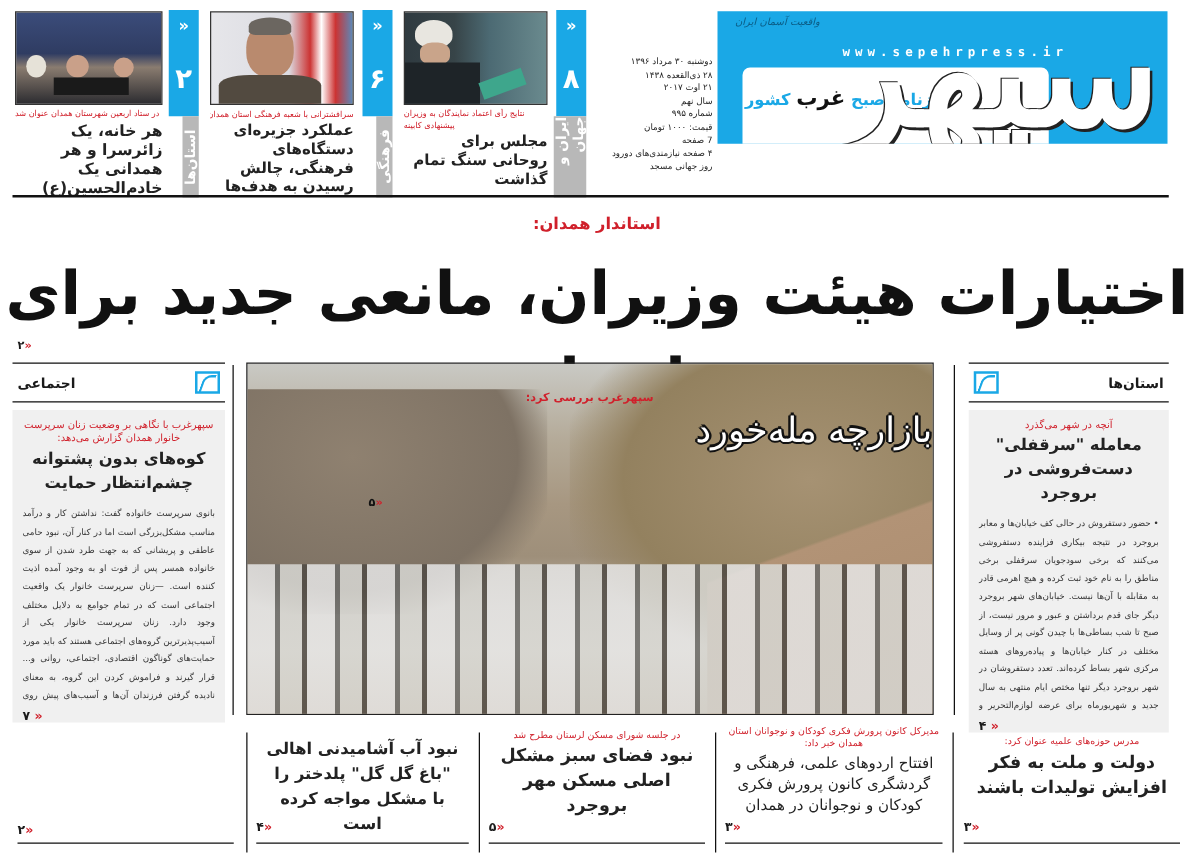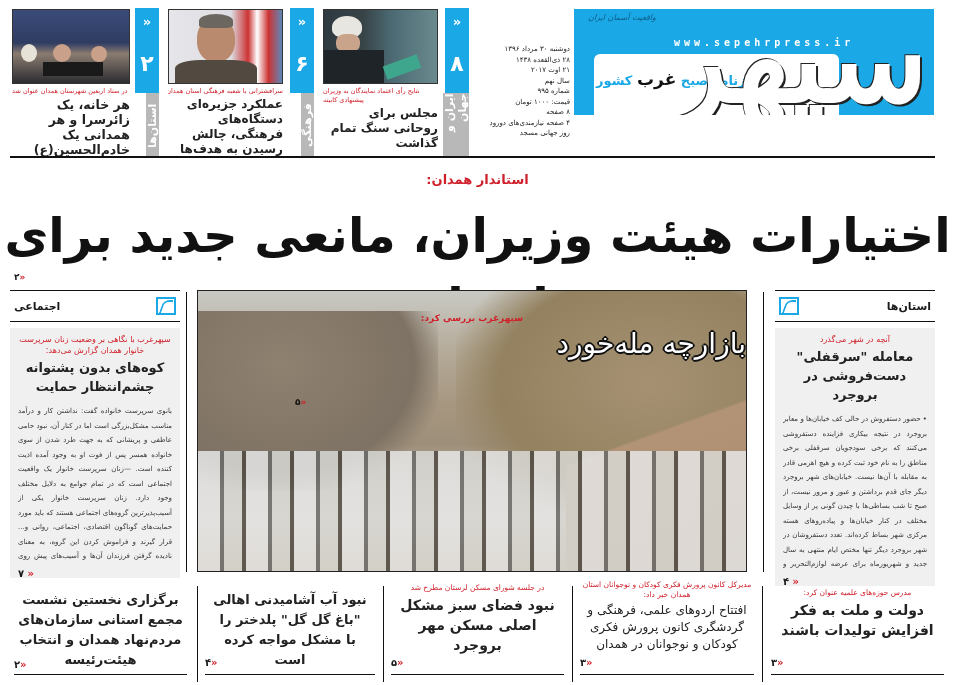--- a/index.html
+++ b/index.html
@@ -90,21 +90,21 @@
   <span class="logo">سپهر</span>
 </div>
 
 <div class="abs issue-info">
   <div>دوشنبه ۳۰ مرداد ۱۳۹۶</div>
   <div>۲۸ ذی‌القعده ۱۴۳۸</div>
   <div>۲۱ اوت ۲۰۱۷</div>
   <div>سال نهم</div>
   <div>شماره ۹۹۵</div>
   <div>قیمت: ۱۰۰۰ تومان</div>
-  <div>۸ صفحه</div>
+  <div>7 صفحه</div>
   <div>۴ صفحه نیازمندی‌های دورود</div>
   <div>روز جهانی مسجد</div>
 </div>
 
 <div class="abs tab-col" style="left:445px; top:8px;">
   <div class="tab-top">
       <span class="tab-arrows">«</span>
       <span class="tab-num">۸</span>
     </div>
   <div class="tab-bottom">ایران و جهان</div>
@@ -231,16 +231,15 @@
 </div>
 
 <div class="abs bottom-vrule" style="left:197px;"></div>
 <div class="abs bottom-item" style="left:199px; width:182px;">
   <div class="hl" style="margin-top:10px;padding:0 14px;font-size:13px;">نبود آب آشامیدنی اهالی "باغ گل گل" پلدختر را با مشکل مواجه کرده است</div>
   <div class="ref"><span>۴</span><span class="red">»</span></div>
   <div class="underline"></div>
 </div>
 
 <div class="abs bottom-item" style="left:8px; width:185px;">
-  <div class="hl" style="margin-top:10px;padding:0 6px;font-size:13px;">برگزاری نخستین نشست مجمع استانی سازمان‌های مردم‌نهاد همدان و انتخاب هیئت‌رئیسه</div>
   <div class="ref" style="bottom:10px;"><span>۲</span><span class="red">»</span></div>
   <div class="underline"></div>
 </div>
 
 </body></html>

